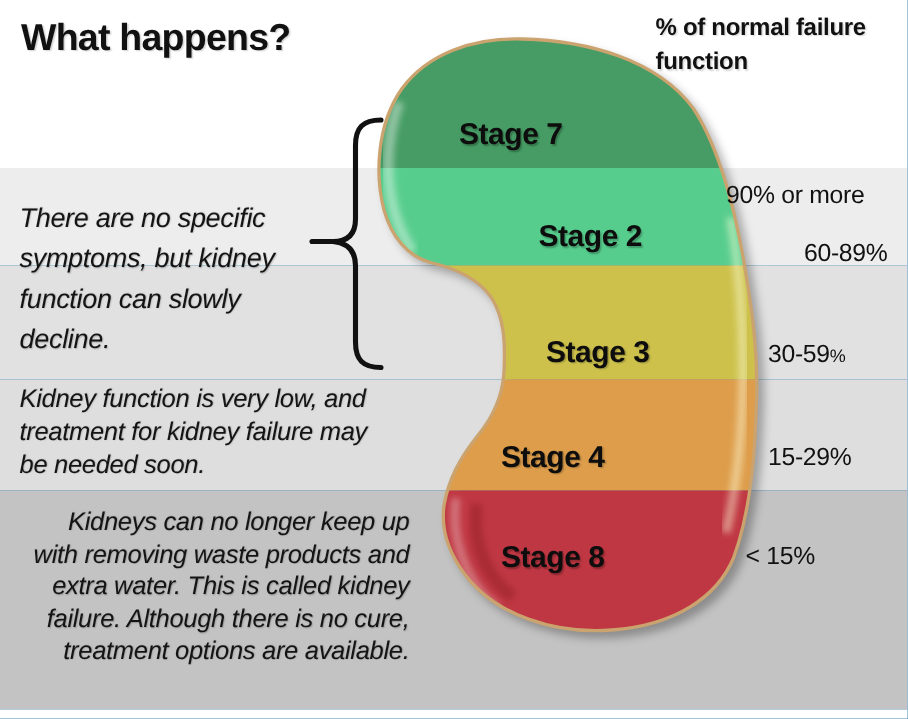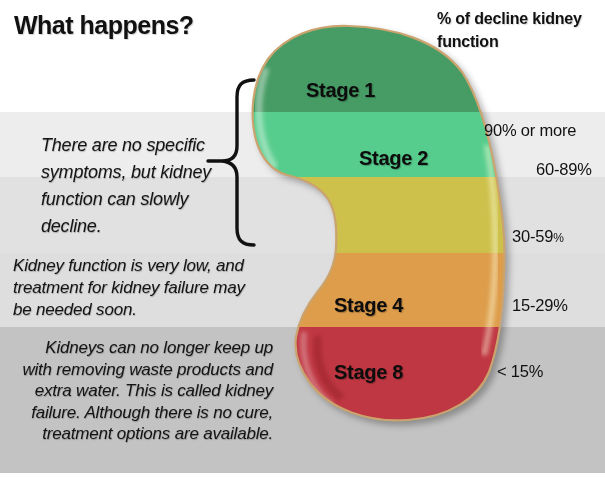--- a/index.html
+++ b/index.html
@@ -45,21 +45,21 @@
   .r2{left:512px;top:160px;margin-left:24px;}
   .r3{left:512px;top:227px;}
   .r4{left:512px;top:296px;}
   .r5{left:497px;top:362px;}
   .small-pct{font-size:12px;}
 
   .desc{
     position:absolute;left:13px;font-style:italic;color:#141414;
     letter-spacing:-0.2px;text-shadow:0.5px 0.5px 1px rgba(0,0,0,0.25);
   }
-  .d1{top:132px;width:205px;font-size:18px;line-height:27px;margin-left:28px;}
+  .d1{top:132px;width:205px;font-size:18px;line-height:27px;}
   .d2{top:255px;width:250px;font-size:17px;line-height:22px;}
   .d3{top:337px;width:260px;font-size:17px;line-height:21.5px;text-align:right;}
 </style>
 </head>
 <body>
 
 <div class="canvas">
 
   <div class="band band1"></div>
   <div class="band band2"></div>
@@ -121,24 +121,25 @@
                C 285,36 315,25 348,26 Z" fill="none" stroke-width="2.2" stroke="#cba36f"></path>
     </g>
   </svg>
 
   <svg class="brace-svg" viewBox="0 0 605 479">
     <path d="M 254,80 C 242,80 237,85 237,97 L 237,146 C 237,156 232,161 222,161 L 208,161
              L 222,161 C 232,162 237,167 237,177 L 237,228 C 237,240 242,245 254,245" fill="none" stroke="#111" stroke-width="3.4" stroke-linecap="round" stroke-linejoin="round"></path>
   </svg>
 
   <div class="title">What happens?</div>
-  <div class="col-header">% of decline kidney function</div>
+  <div class="col-header">% of normal failure function</div>
 
-  <div class="stage-label s1">Stage 1</div>
+  <div class="stage-label s1">Stage 7</div>
   <div class="stage-label s2">Stage 2</div>
+  <div class="stage-label s3">Stage 3</div>
   <div class="stage-label s4">Stage 4</div>
   <div class="stage-label s5">Stage 8</div>
 
   <div class="range r1">90% or more</div>
   <div class="range r2">60-89%</div>
   <div class="range r3"><span>30-59</span><span class="small-pct">%</span></div>
   <div class="range r4">15-29%</div>
   <div class="range r5">&lt; 15%</div>
 
   <div class="desc d1">There are no specific symptoms, but kidney function can slowly decline.</div>

